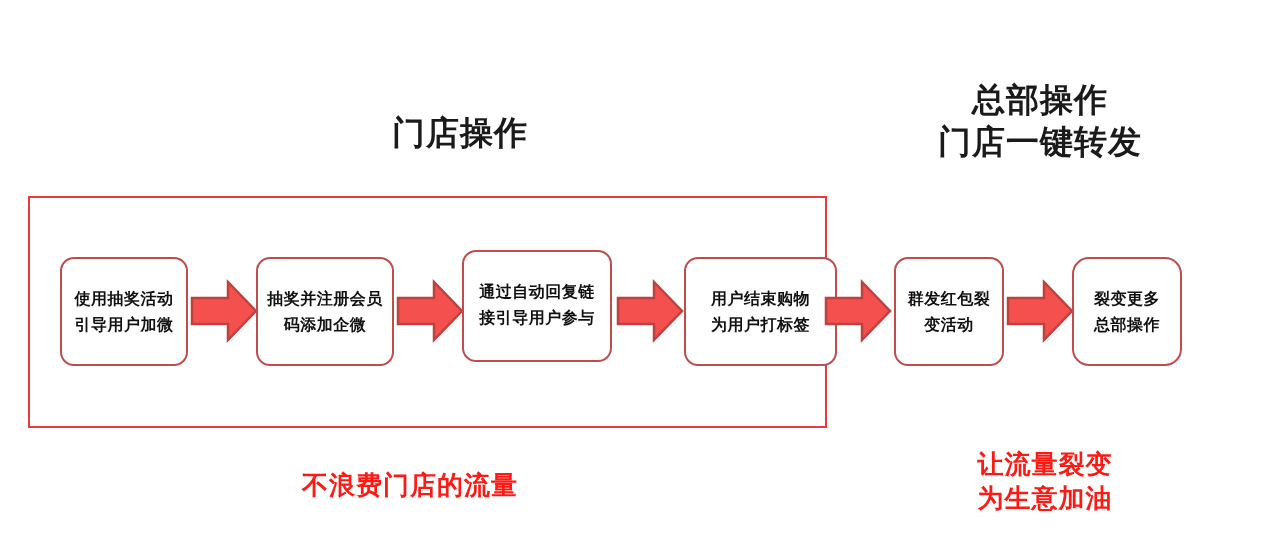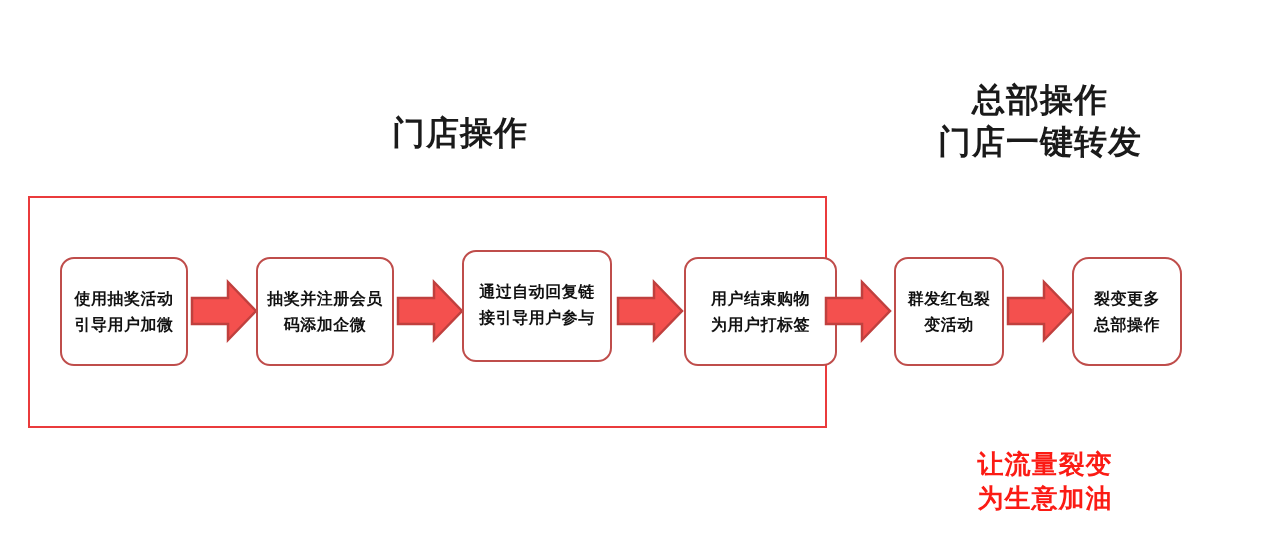--- a/index.html
+++ b/index.html
@@ -203,19 +203,22 @@
     </svg>
   </div>
 
   <div class="proc-box" id="box-6">
     <span class="txt">
       <span>裂变更多</span>
       <span>总部操作</span>
     </span>
   </div>
 
+  <div class="red-caption" id="caption-left">
+    <span>不浪费门店的流量</span>
+  </div>
 
   <div class="red-caption" id="caption-right">
     <span class="line1">让流量裂变</span>
     <span class="line2">为生意加油</span>
   </div>
 
 </div>
 
 </body></html>

